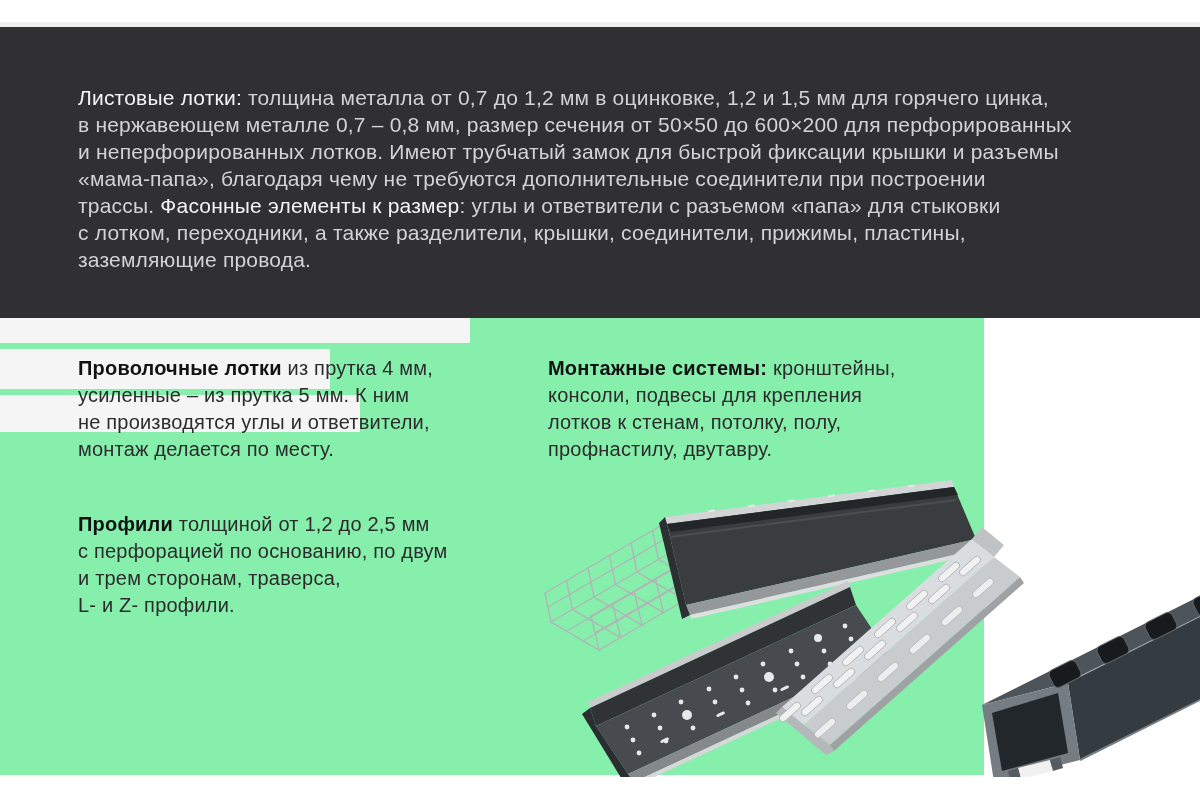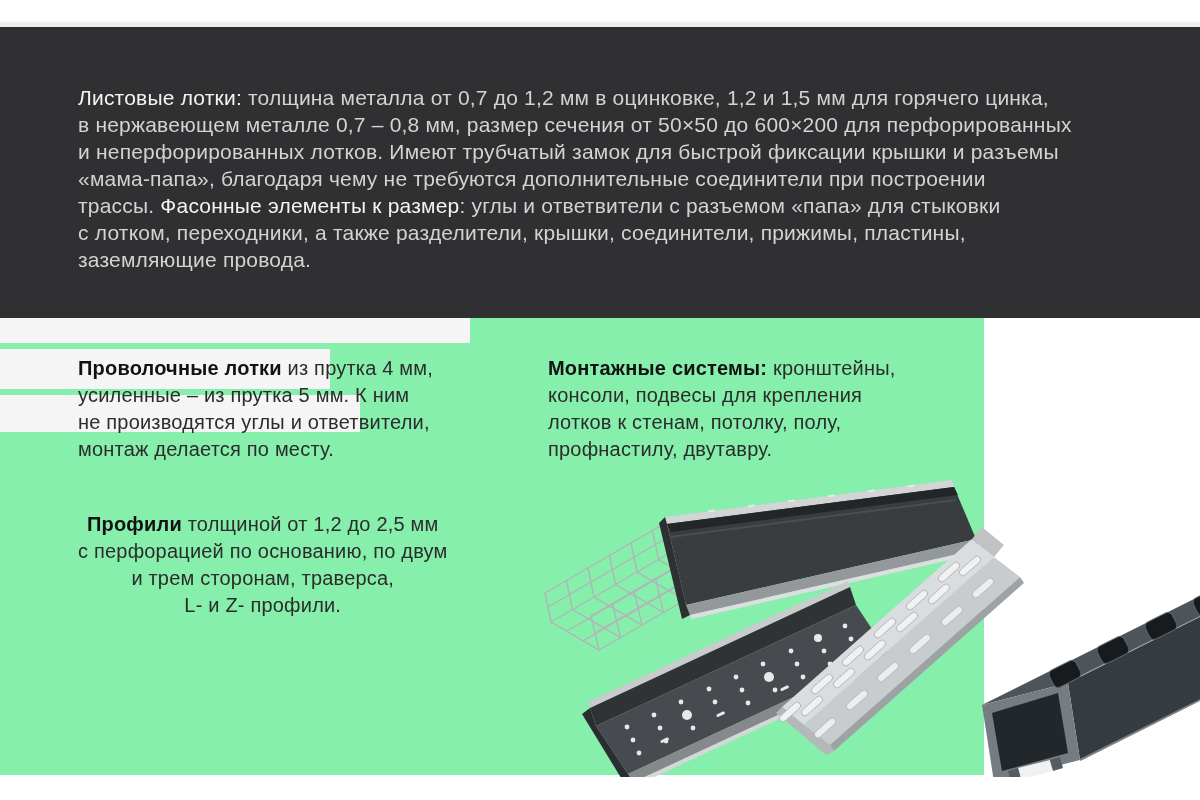--- a/index.html
+++ b/index.html
@@ -11,21 +11,21 @@
   .hero p{margin:0;white-space:pre-line;font-size:21px;line-height:27px;letter-spacing:.2px;
           color:#d3d3d4;font-weight:400;}
   .hero b{color:#f4f4f4;font-weight:400;text-align:right;}
   .content{position:absolute;top:318px;left:0;width:960px;height:457px;background:#86efac;padding-left:24px;}
   .wm{position:absolute;background:#f5f5f6;}
   .block{position:absolute;margin:0;white-space:pre-line;font-size:20px;line-height:27px;
          letter-spacing:.2px;color:#2c2c2c;}
   .block b{color:#121212;font-weight:700;}
   #blk-wire{left:78px;top:37px;}
   #blk-mount{left:548px;top:37px;}
-  #blk-prof{left:78px;top:193px;text-align:center;}
+  #blk-prof{left:78px;top:193px;}
   #blk-ladder{left:78px;top:333px;}
   .product{position:absolute;left:520px;top:147px;width:680px;height:312px;}
 </style>
 </head>
 <body>
 
 <div class="page">
   <div class="top-strip"></div>
 
   <section class="hero">

